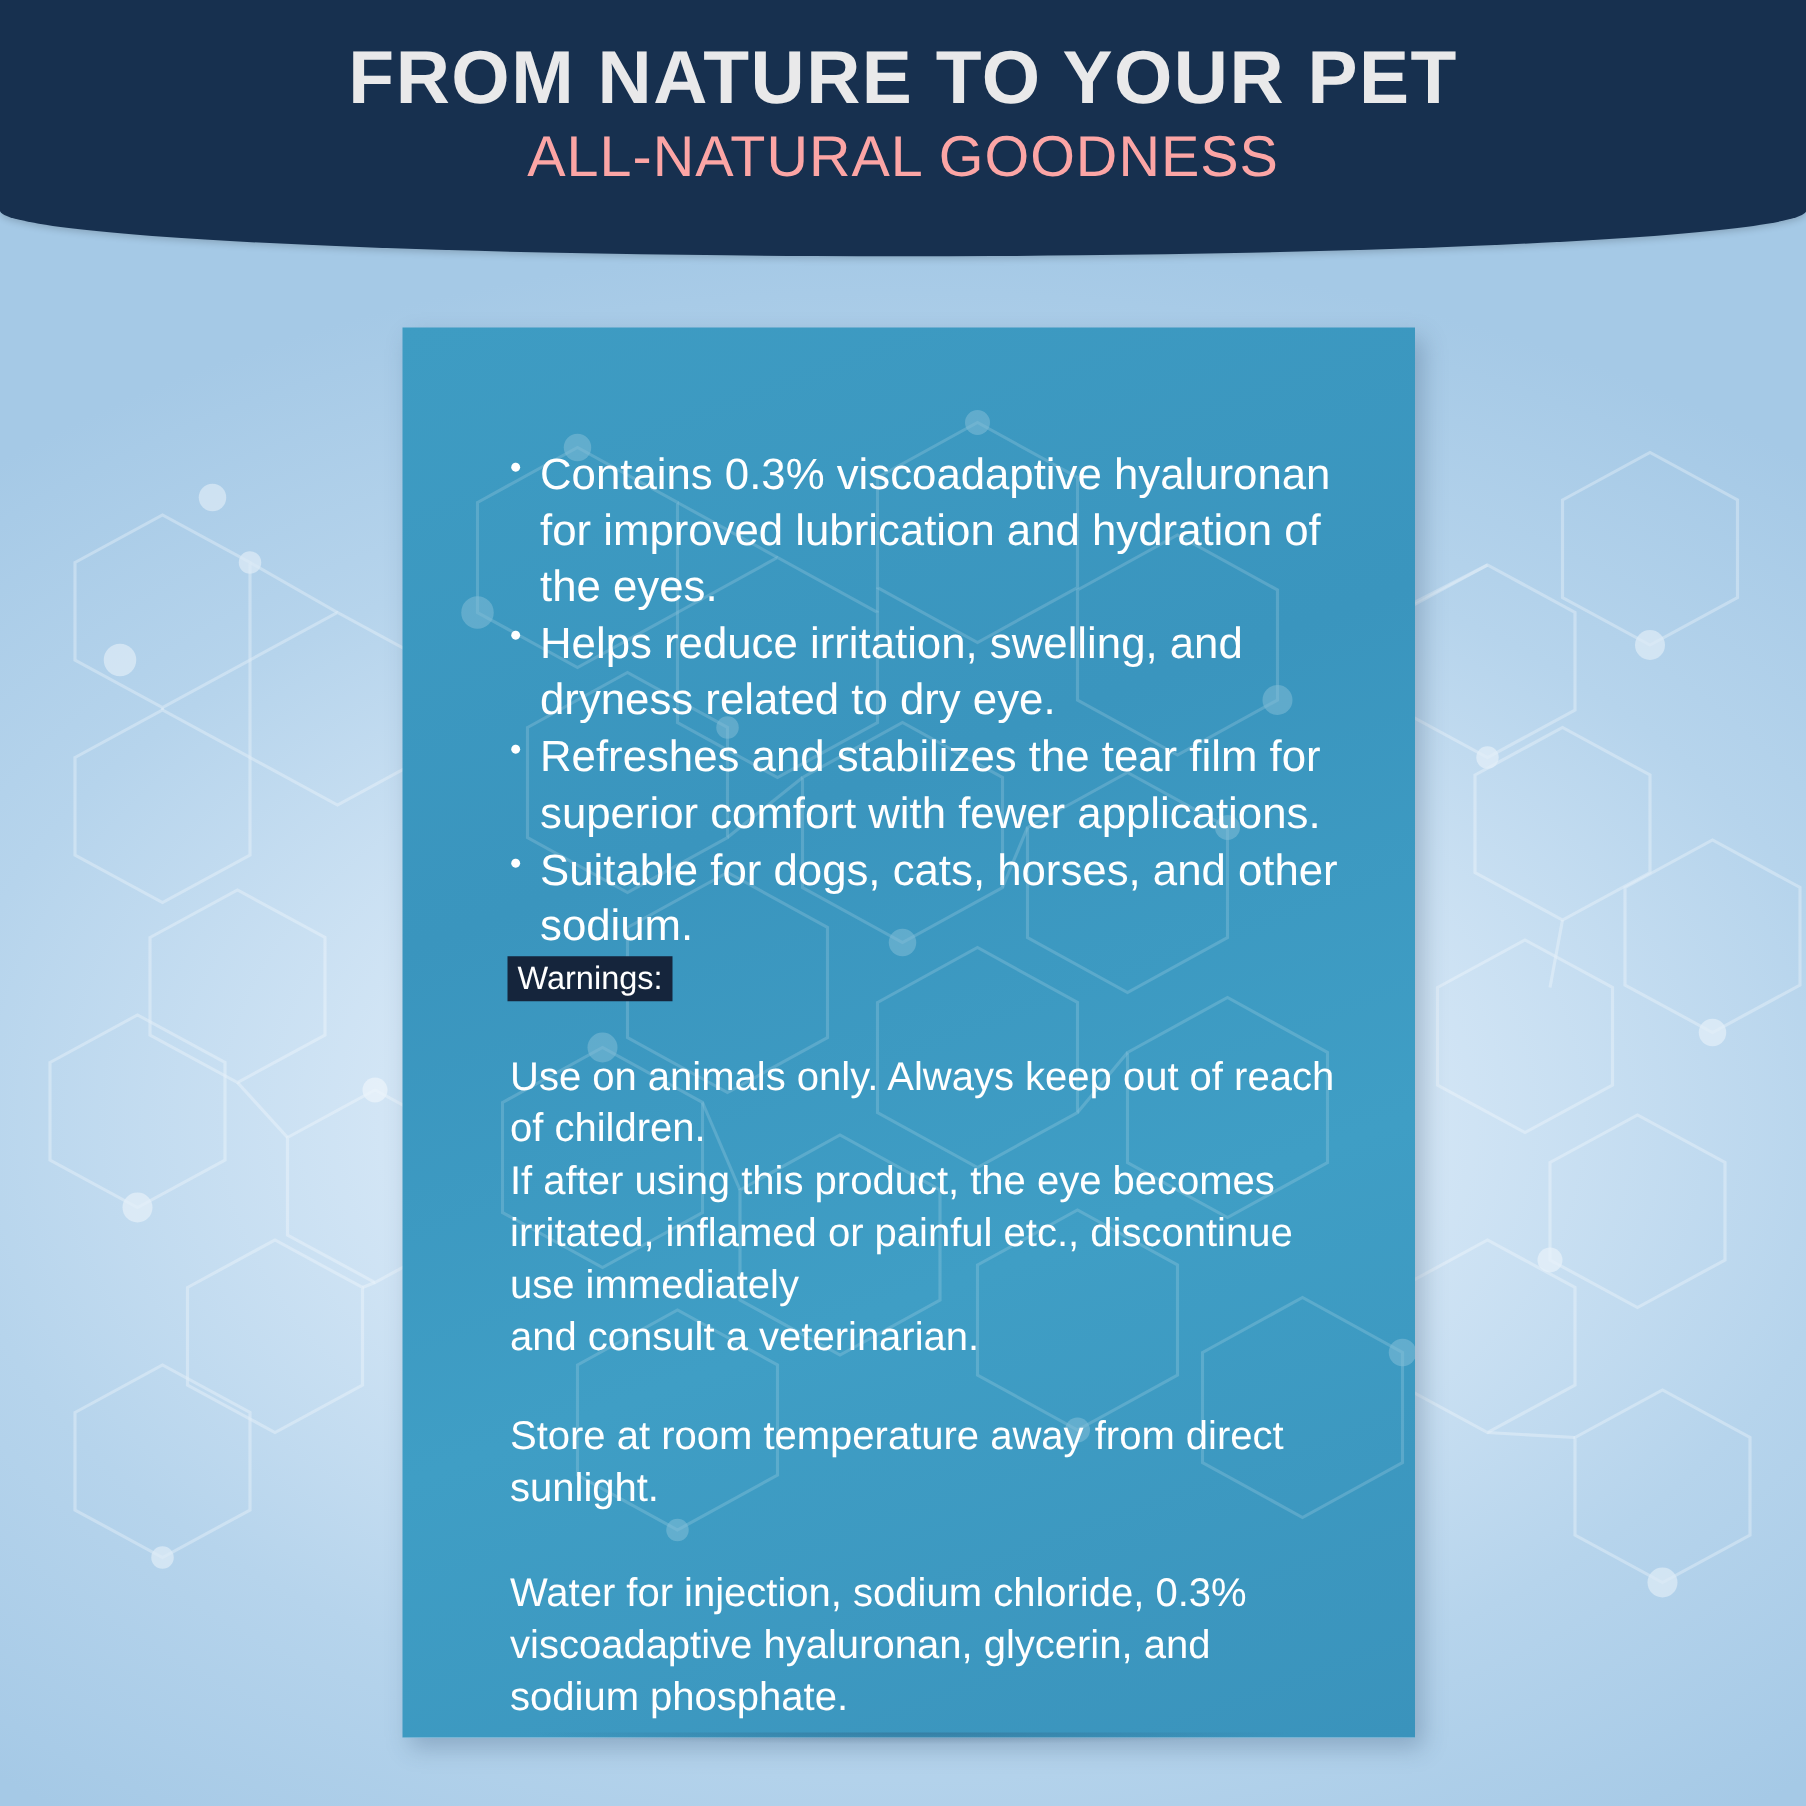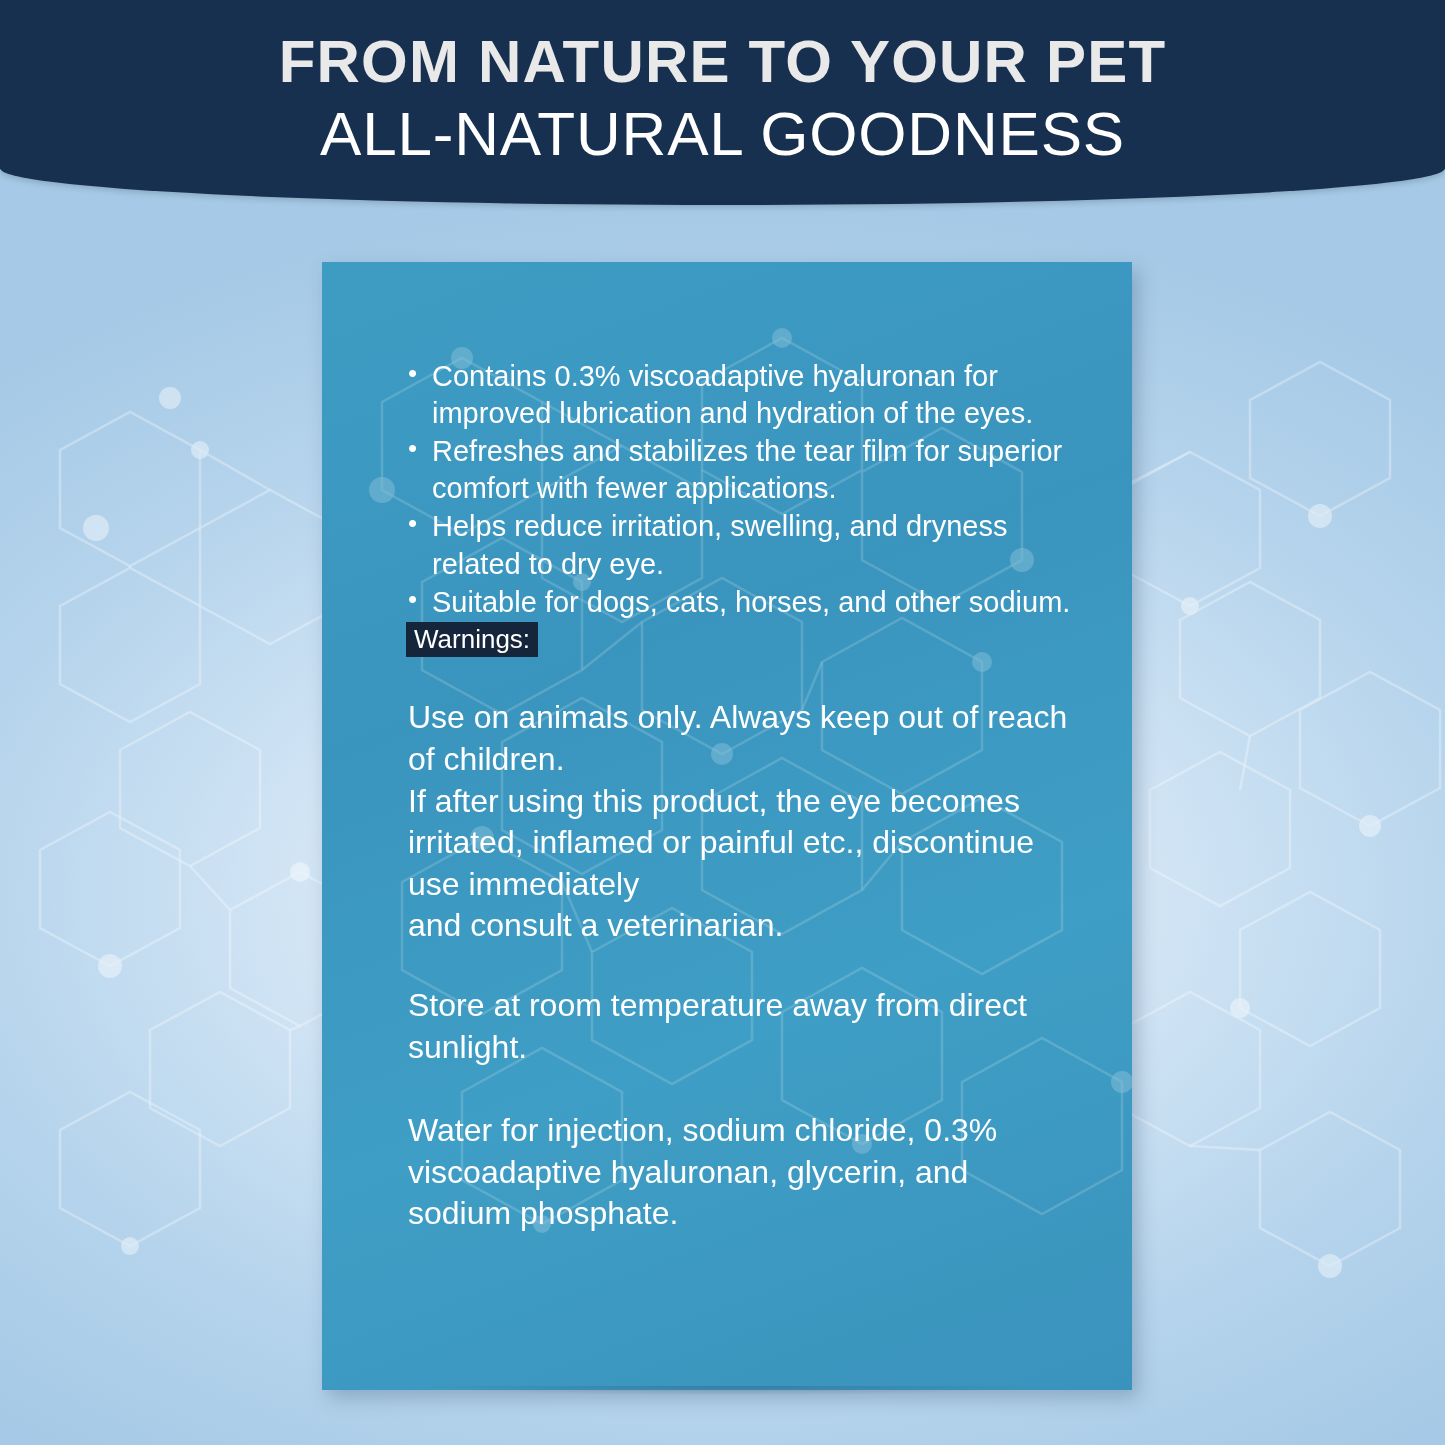--- a/index.html
+++ b/index.html
@@ -54,22 +54,22 @@
     margin-top: 30px;
     color: #e9e9ea;
     font-size: 60px;
     font-weight: bold;
     letter-spacing: 1.2px;
     line-height: 1.05;
     font-family: "Liberation Sans", sans-serif;
   }
   .header-sub {
     margin-top: 8px;
-    color: #ffffff;
-    font-size: 62px;
+    color: #fca5a5;
+    font-size: 46px;
     font-weight: normal;
     letter-spacing: 0.8px;
     line-height: 1.05;
   }
 
   
   .card {
     position: absolute;
     left: 322px;
     top: 262px;
@@ -97,21 +97,21 @@
   ul.bullets {
     margin: 0;
     padding: 0 0 0 28px;
     list-style: none;
   }
   ul.bullets li {
     position: relative;
     margin: 0 0 1px 0;
     padding-left: 26px;
     color: #ffffff;
-    font-size: 29px;
+    font-size: 35px;
     line-height: 1.28;
   }
   ul.bullets li::before {
     content: "•";
     position: absolute;
     left: 2px;
     top: -1px;
     font-size: 26px;
     color: #ffffff;
   }
@@ -246,22 +246,22 @@
         <circle cx="220" cy="616" r="12"></circle>
         <circle cx="600" cy="922" r="10"></circle>
         <circle cx="860" cy="860" r="11"></circle>
         <circle cx="280" cy="1002" r="9"></circle>
       </g>
     </svg>
 
     <div class="card-content">
       <ul class="bullets">
         <li>Contains 0.3% viscoadaptive hyaluronan for improved lubrication and hydration of the eyes.</li>
+        <li>Helps reduce irritation, swelling, and dryness related to dry eye.</li>
         <li>Refreshes and stabilizes the tear film for superior comfort with fewer applications.</li>
-        <li>Helps reduce irritation, swelling, and dryness related to dry eye.</li>
         <li>Suitable for dogs, cats, horses, and other sodium.</li>
       </ul>
 
       <div class="head-warnings">
         <span class="section-head">Warnings:</span>
       </div>
 
       <p class="body-text gap-1" style="white-space: pre-line;">Use on animals only. Always keep out of reach of children.
 If after using this product, the eye becomes irritated, inflamed or painful etc., discontinue use immediately
 and consult a veterinarian.</p>

